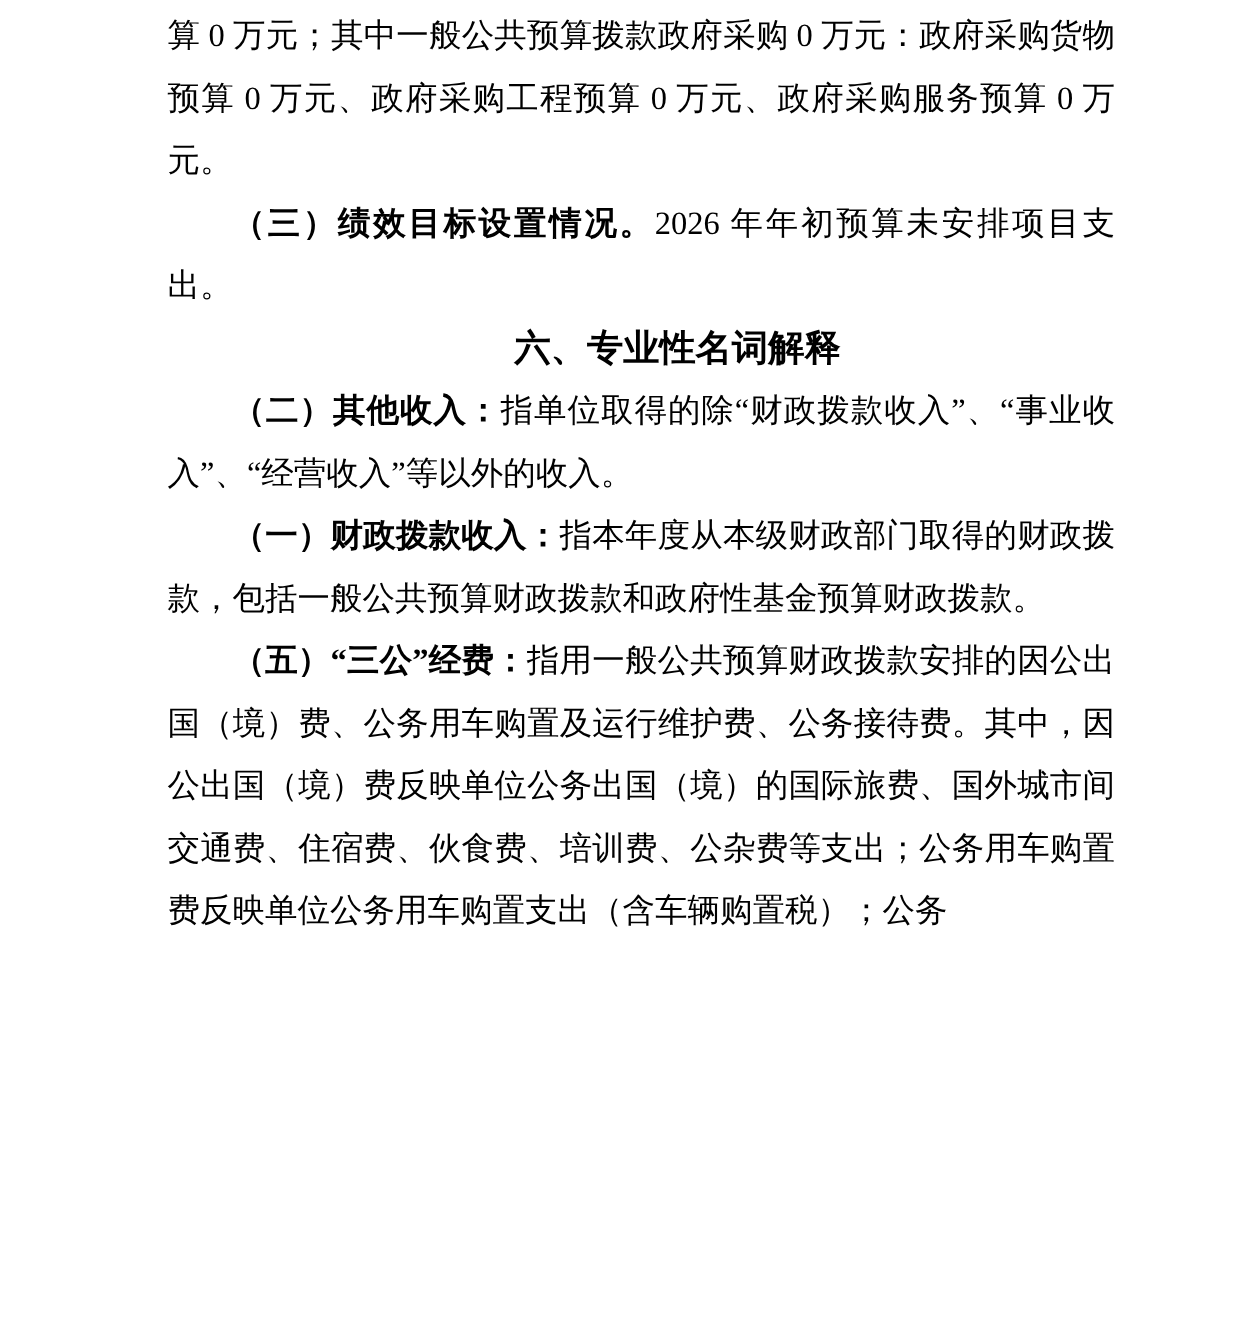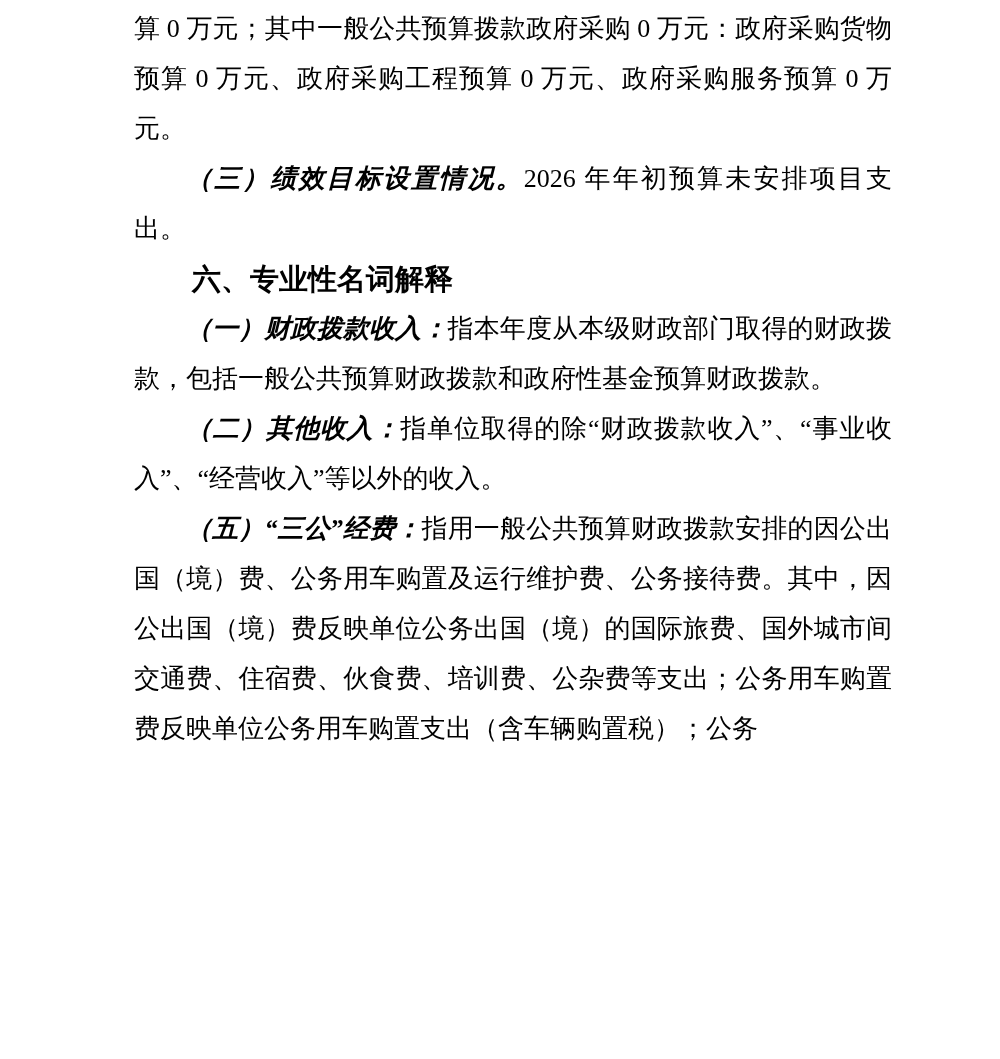--- a/index.html
+++ b/index.html
@@ -13,53 +13,53 @@
     padding: 4px 108px 0 134px;
     font-family: "Liberation Serif", "DejaVu Serif", serif;
     font-size: 26px;
     line-height: 50px;
     text-align: justify;
     text-justify: inter-ideograph;
     overflow: hidden;
   }
   .para { margin: 0; }
   .ind { text-indent: 2em; }
-  .lead { font-weight: 700; font-style: italic; }
+  .lead { font-weight: 700; }
   .heading {
     margin: 0;
     text-indent: 2em;
     font-family: "Liberation Sans", "DejaVu Sans", sans-serif;
     font-weight: 700;
     font-size: 29px;
     line-height: 50px;
-    text-align: left;
+    text-align: center;
   }
 </style>
 </head>
 <body>
 
 <div class="page">
 
   <p class="para">
     <span>算 0 万元；其中一般公共预算拨款政府采购 0 万元：政府采购货物预算 0 万元、政府采购工程预算 0 万元、政府采购服务预算 0 万元。</span>
   </p>
 
   <p class="para ind">
     <span class="lead">（三）绩效目标设置情况。</span><span>2026 年年初预算未安排项目支出。</span>
   </p>
 
 
   <h2 class="heading">六、专业性名词解释</h2>
 
   <p class="para ind">
-    <span class="lead">（一）财政拨款收入：</span><span>指本年度从本级财政部门取得的财政拨款，包括一般公共预算财政拨款和政府性基金预算财政拨款。</span>
+    <span class="lead">（二）其他收入：</span><span>指单位取得的除“财政拨款收入”、“事业收入”、“经营收入”等以外的收入。</span>
   </p>
 
   <p class="para ind">
-    <span class="lead">（二）其他收入：</span><span>指单位取得的除“财政拨款收入”、“事业收入”、“经营收入”等以外的收入。</span>
+    <span class="lead">（一）财政拨款收入：</span><span>指本年度从本级财政部门取得的财政拨款，包括一般公共预算财政拨款和政府性基金预算财政拨款。</span>
   </p>
 
 
 
   <p class="para ind">
     <span class="lead">（五）“三公”经费：</span><span>指用一般公共预算财政拨款安排的因公出国（境）费、公务用车购置及运行维护费、公务接待费。其中，因公出国（境）费反映单位公务出国（境）的国际旅费、国外城市间交通费、住宿费、伙食费、培训费、公杂费等支出；公务用车购置费反映单位公务用车购置支出（含车辆购置税）；公务</span>
   </p>
 
 </div>
 

